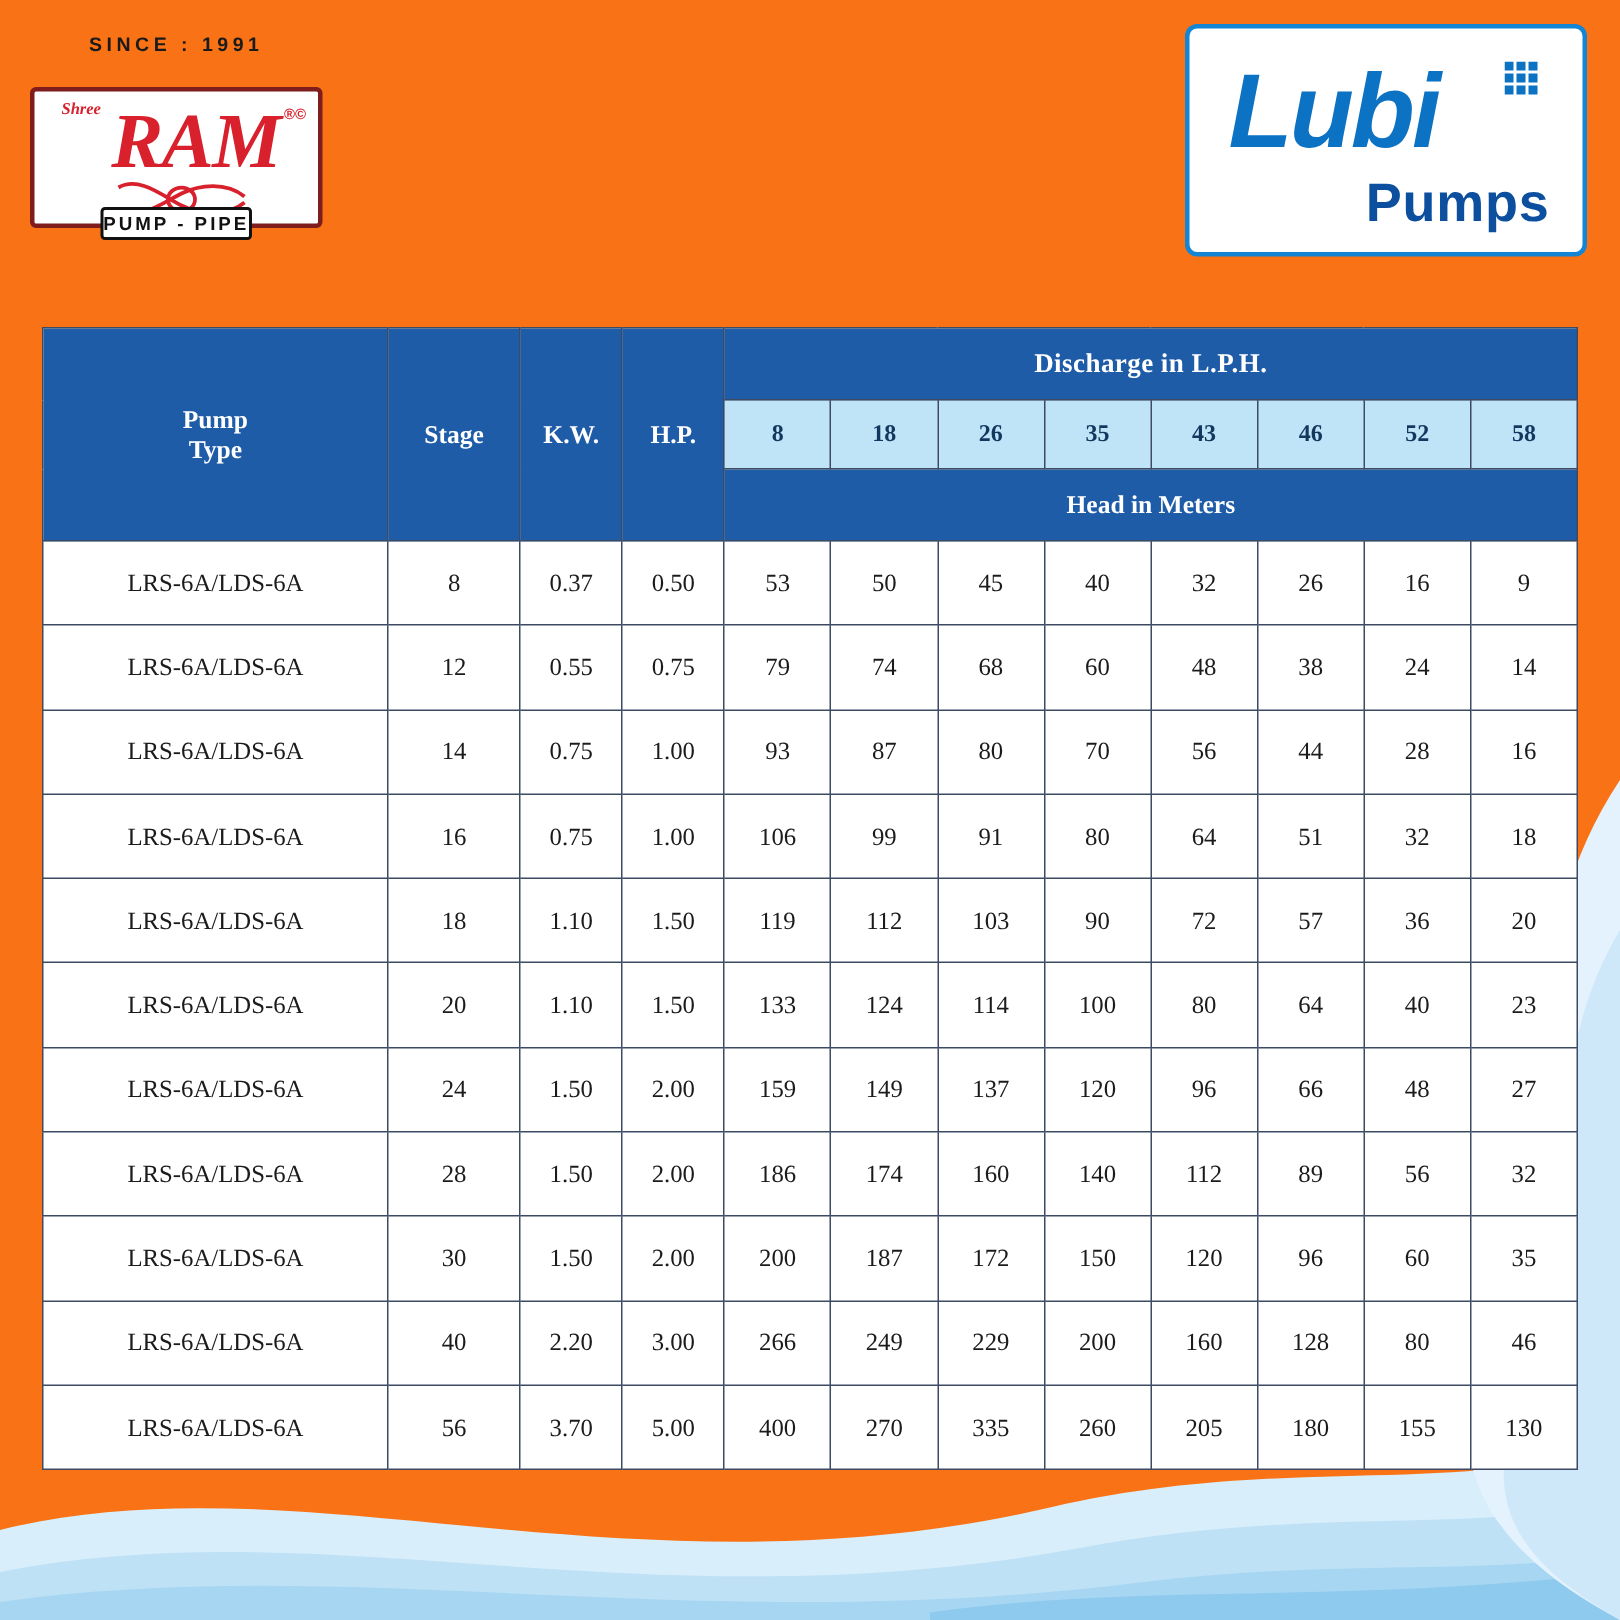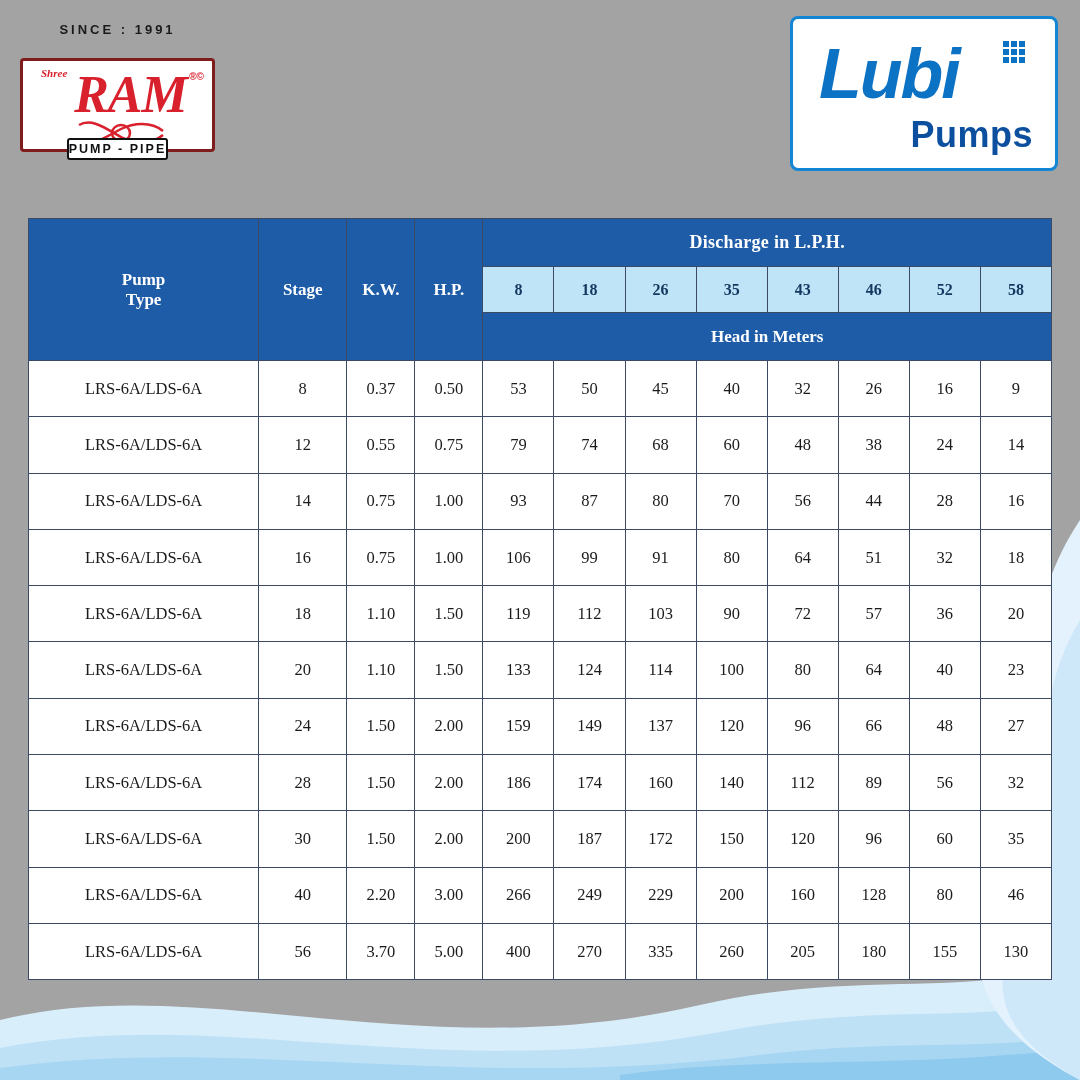--- a/index.html
+++ b/index.html
@@ -10,21 +10,21 @@
     height: 1080px;
     font-family: "Liberation Serif", serif;
     background: #ffffff;
     overflow: hidden;
   }
 
   #page {
     position: relative;
     width: 1080px;
     height: 1080px;
-    background: #a3a3a3;
+    background: #f97316;
     overflow: hidden;
   }
   .wave-wrap { position: absolute; left: 0; bottom: 0; width: 1080px; height: 260px; overflow: hidden; z-index: 0;}
   .wave-right { position: absolute; right: 0; top: 0; width: 330px; height: 1080px; overflow: hidden; z-index: 0;}
 
   
   .header {
     position: absolute;
     top: 0; left: 0;
     width: 1080px;

